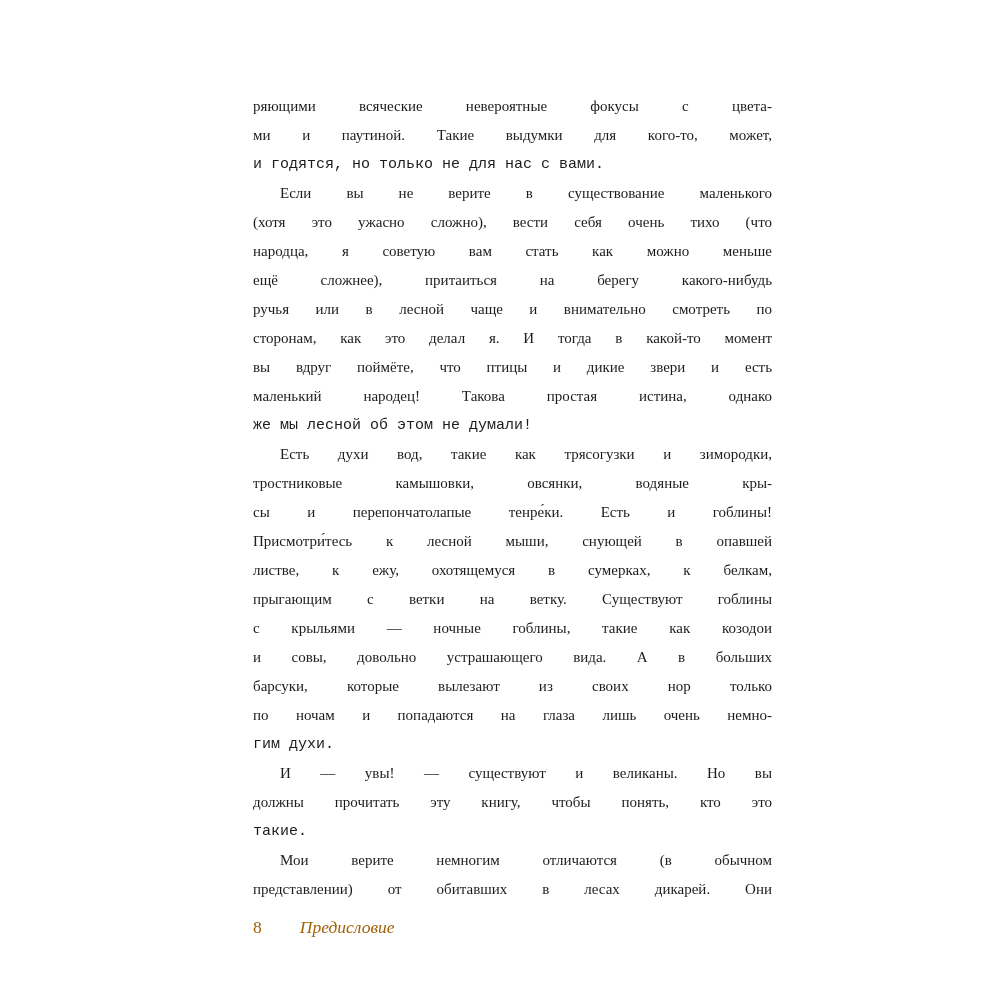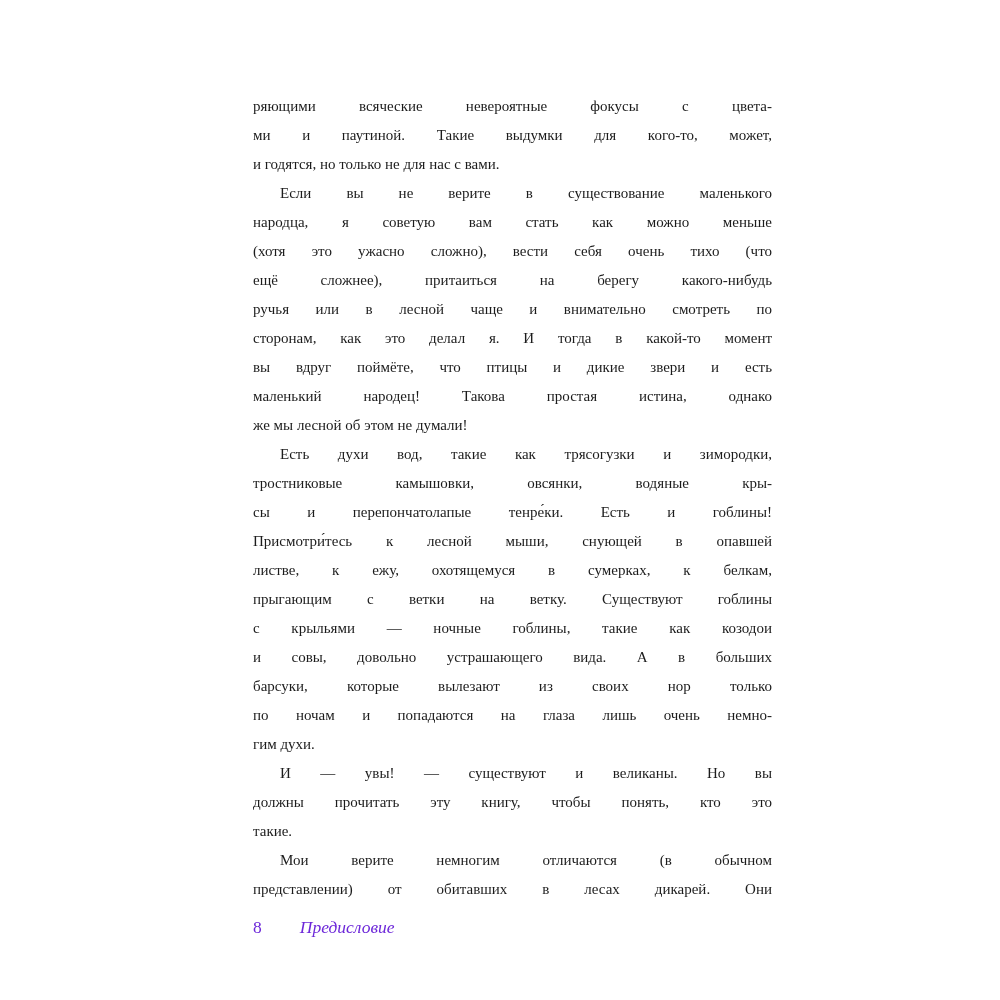--- a/index.html
+++ b/index.html
@@ -19,46 +19,46 @@
     top: 92px;
     width: 519px;
     font-size: 15px;
     line-height: 29px;
   }
   .line {
     text-align: justify;
     text-align-last: justify;
     white-space: normal;
   }
-  .line.para-end { text-align-last: left; }
+  .line.para-end { text-align-last: left; font-family: Liberation Mono, monospace; }
   .line.indent { text-indent: 27px; }
   .italic { }
   .footer {
     position: absolute;
     left: 253px;
     top: 916px;
     width: 519px;
     font-size: 17.5px;
     line-height: 22px;
-    color: #6d28d9;
+    color: #a16207;
   }
   .footer .page-number { display: inline-block; }
   .footer .section { font-style: italic; margin-left: 38px; }
 </style>
 </head>
 <body>
 
 <div class="page">
   <div class="text-block" id="body-text">
       <div class="line"><span>ряющими всяческие невероятные фокусы с цвета-</span></div>
       <div class="line"><span>ми и паутиной. Такие выдумки для кого-то, может,</span></div>
       <div class="line para-end"><span>и годятся, но только не для нас с вами.</span></div>
       <div class="line indent"><span>Если вы не верите в существование маленького</span></div>
+      <div class="line"><span>(хотя это ужасно сложно), вести себя очень тихо (что</span></div>
       <div class="line"><span>народца, я советую вам стать как можно меньше</span></div>
-      <div class="line"><span>(хотя это ужасно сложно), вести себя очень тихо (что</span></div>
       <div class="line"><span>ещё сложнее), притаиться на берегу какого-нибудь</span></div>
       <div class="line"><span>ручья или в лесной чаще и внимательно смотреть по</span></div>
       <div class="line"><span>сторонам, как это делал я. И тогда в какой-то момент</span></div>
       <div class="line"><span>вы вдруг поймёте, что птицы и дикие звери </span><span class="italic">и есть</span></div>
       <div class="line"><span>маленький народец! Такова простая истина, однако</span></div>
       <div class="line para-end"><span>же мы лесной об этом не думали!</span></div>
       <div class="line indent"><span>Есть духи вод, такие как трясогузки и зимородки,</span></div>
       <div class="line"><span>тростниковые камышовки, овсянки, водяные кры-</span></div>
       <div class="line"><span>сы и перепончатолапые тенре́ки. Есть и гоблины!</span></div>
       <div class="line"><span>Присмотри́тесь к лесной мыши, снующей в опавшей</span></div>

